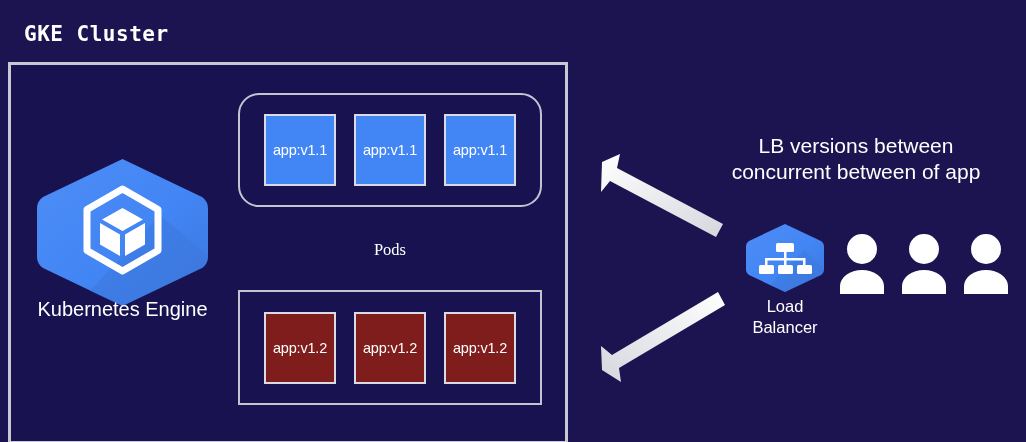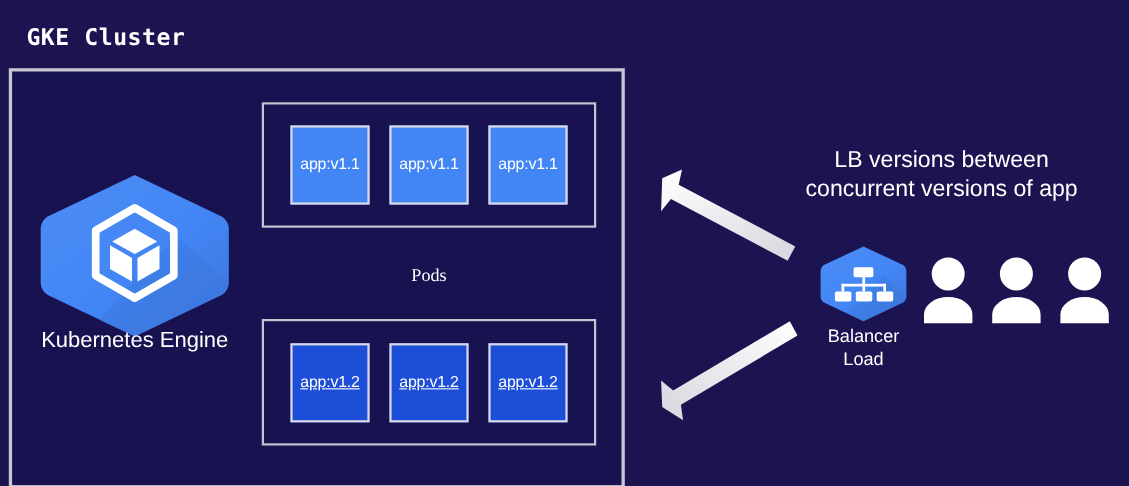--- a/index.html
+++ b/index.html
@@ -80,20 +80,21 @@
     position: absolute;
     border: 2px solid #c3c4d2;
     box-sizing: border-box;
     background: transparent;
   }
   .pod-group-top {
     left: 238px;
     top: 93px;
     width: 304px;
     height: 114px;
+    border-radius: 21px;
   }
   .pod-group-bottom {
     left: 238px;
     top: 290px;
     width: 304px;
     height: 115px;
   }
   .pod-row {
     position: absolute;
     left: 0; top: 0;
@@ -111,21 +112,21 @@
     box-sizing: border-box;
     display: flex;
     align-items: center;
     justify-content: center;
     font-size: 14.5px;
     color: #ffffff;
     white-space: nowrap;
     letter-spacing: -0.2px;
   }
   .pod.v11 { background: #4285f4; }
-  .pod.v12 { background: #1d4ed8; text-decoration: underline; }
+  .pod.v12 { background: #7f1d1d; }
 
   .pods-label {
     position: absolute;
     left: 238px;
     top: 240px;
     width: 304px;
     text-align: center;
     font-size: 16.5px;
     color: #ffffff;
     font-family: Liberation Serif, serif;
@@ -266,21 +267,21 @@
       </g>
 
       <g>
         <path d="M 22 230 L 21 206 L 32 215 L 138 152 L 145 165 L 39 228 L 41 242 Z" fill="url(#arrGrad2)"></path>
       </g>
     </svg>
   </div>
 
   <div class="annotation">
     <span class="ln">LB versions between</span>
-    <span class="ln">concurrent versions of app</span>
+    <span class="ln">concurrent between of app</span>
   </div>
 
   <div class="lb-node">
     <div class="lb-hex">
       <svg width="86" height="72" viewBox="0 0 86 72" xmlns="http://www.w3.org/2000/svg">
         <defs>
           <linearGradient id="lbHexShade" x1="0" y1="0" x2="1" y2="1">
             <stop offset="0%" stop-color="#4d8df6"></stop>
             <stop offset="55%" stop-color="#4285f4"></stop>
             <stop offset="100%" stop-color="#3c77dd"></stop>
@@ -295,22 +296,22 @@
           <rect x="23" y="36" width="2.5" height="7"></rect>
           <rect x="42" y="36" width="2.5" height="7"></rect>
           <rect x="61" y="36" width="2.5" height="7"></rect>
           <rect x="17" y="43" width="15" height="9" rx="1.5"></rect>
           <rect x="36" y="43" width="15" height="9" rx="1.5"></rect>
           <rect x="55" y="43" width="15" height="9" rx="1.5"></rect>
         </g>
       </svg>
     </div>
     <div class="lb-label">
+      <span class="ln">Load</span>
       <span class="ln">Balancer</span>
-      <span class="ln">Load</span>
     </div>
   </div>
 
   <div class="users">
     <div class="user-icon">
       <svg width="48" height="62" viewBox="0 0 48 62" xmlns="http://www.w3.org/2000/svg">
         <circle cx="24" cy="17" r="15" fill="#ffffff"></circle>
         <path d="M 2 62 L 2 54 A 22 16 0 0 1 46 54 L 46 62 Z" fill="#ffffff"></path>
       </svg>
     </div>

